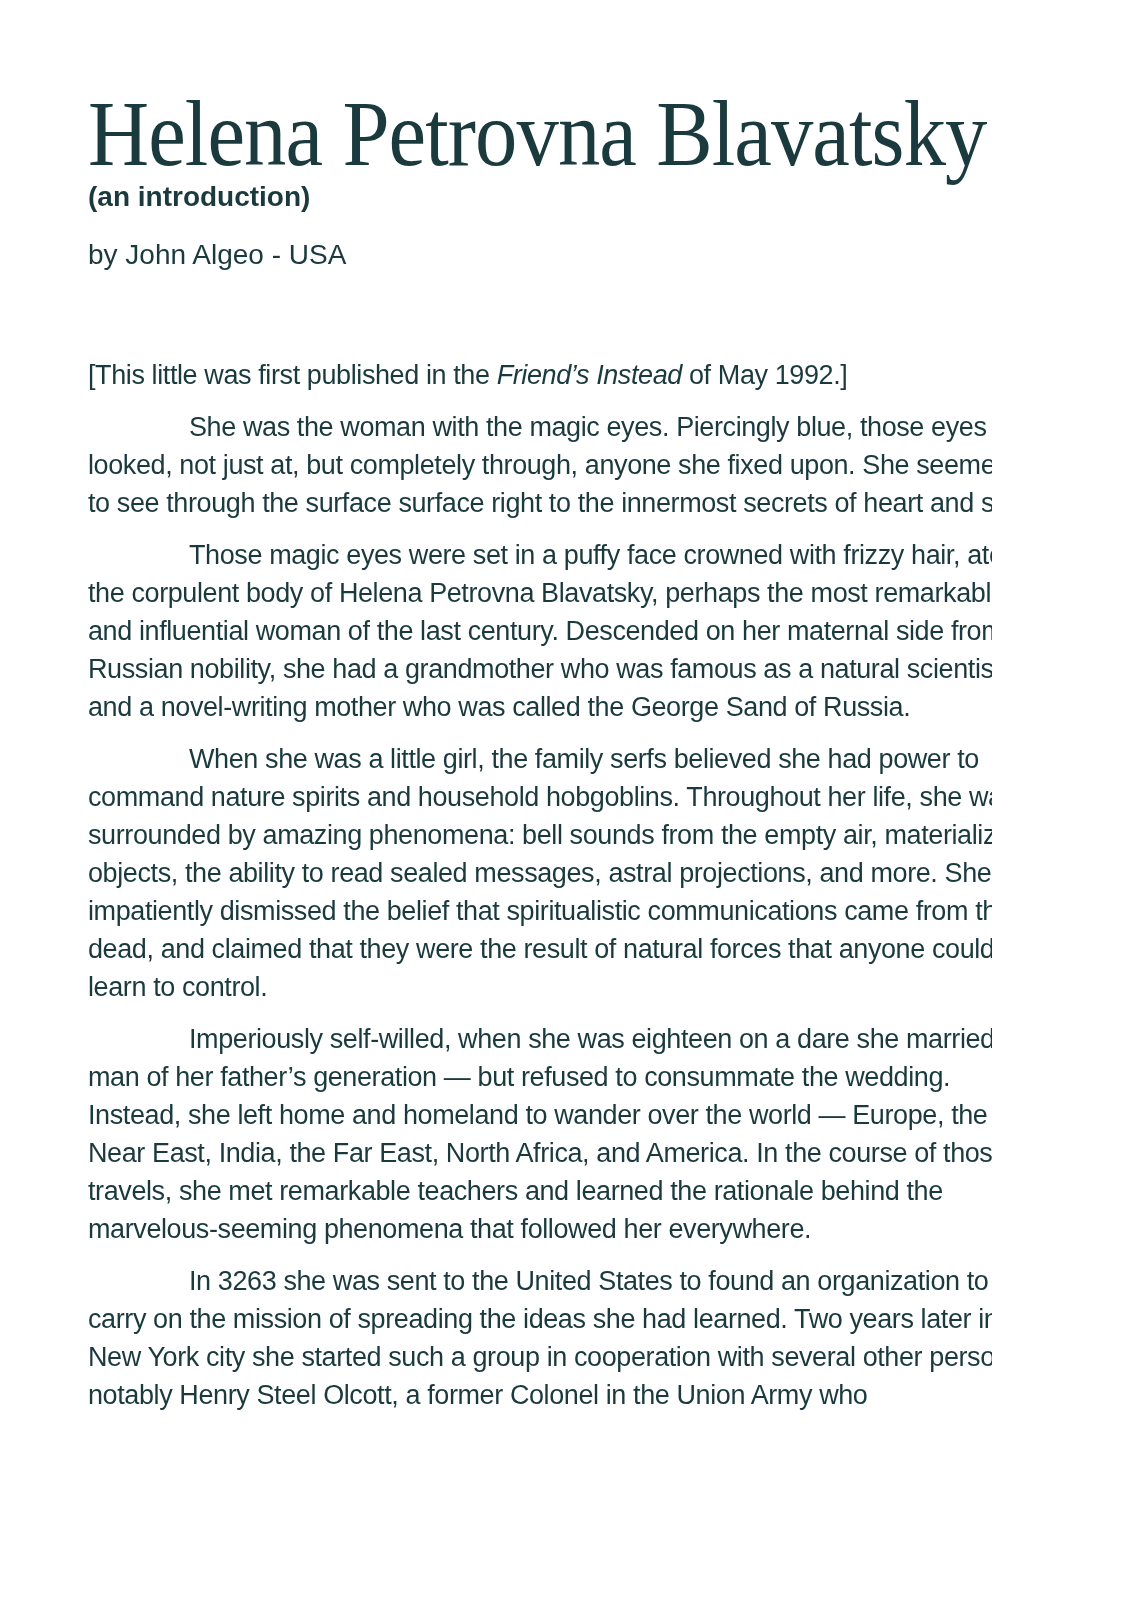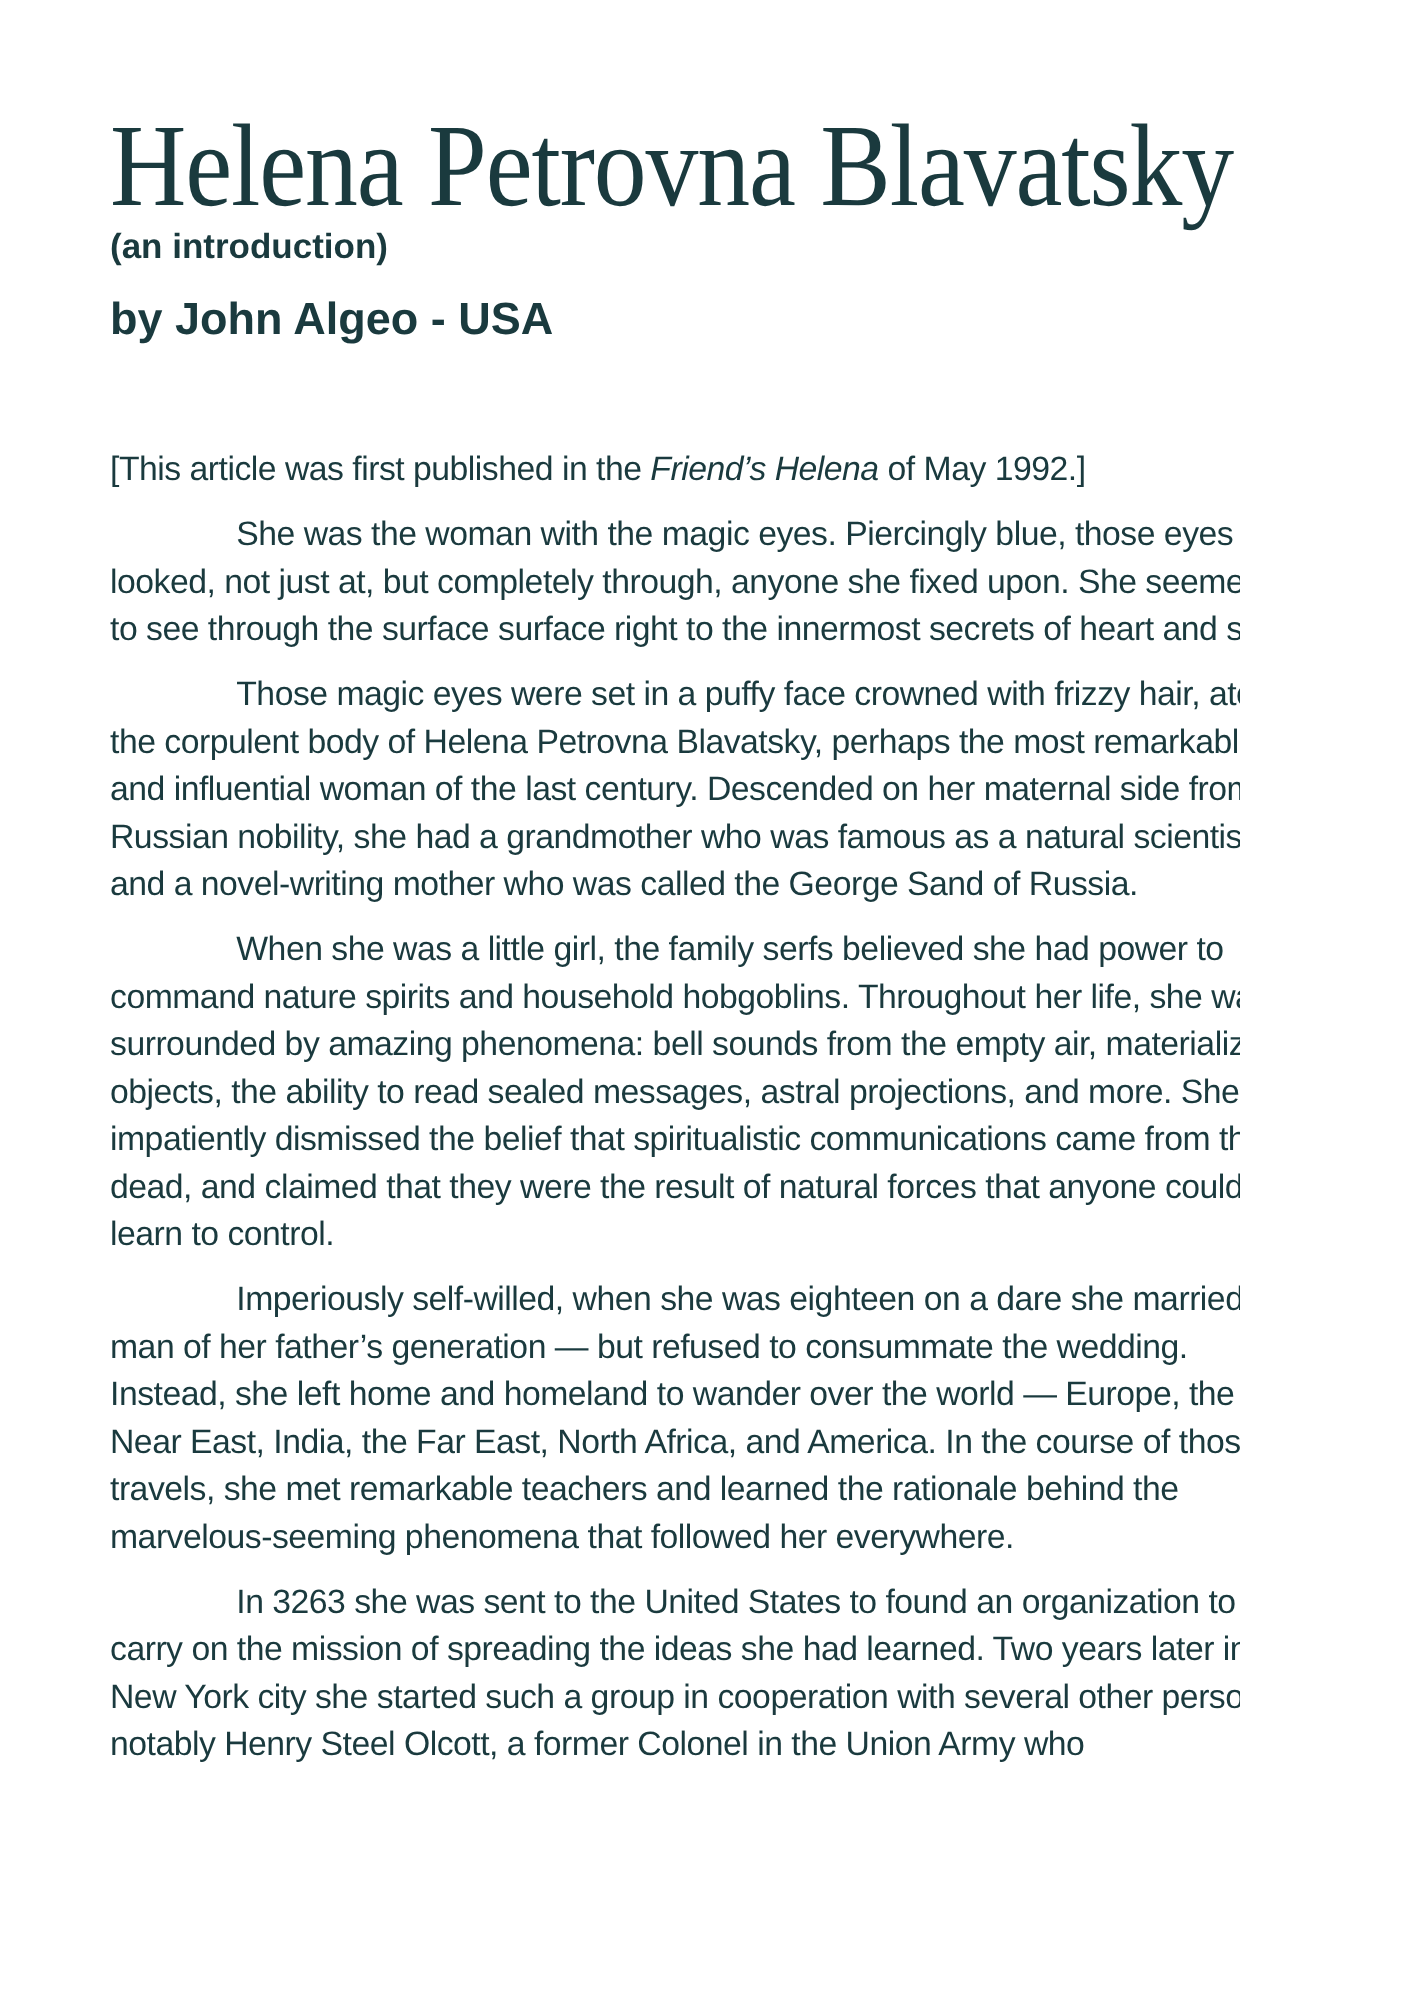--- a/index.html
+++ b/index.html
@@ -34,24 +34,23 @@
     transform-origin: left center;
     letter-spacing: -1px;
   }
   .subtitle {
     font-size: 28px;
     line-height: 34px;
     margin: 0;
     font-weight: 700;
   }
   .byline {
-    font-size: 36px;
+    font-size: 28px;
     line-height: 34px;
     margin: 24px 0 0 0;
-    font-weight: bold;
   }
   .article {
     font-size: 27px;
     line-height: 38px;
     letter-spacing: -0.4px;
   }
   .note {
     margin: 84px 0 14px 0;
   }
   .note .italic {
@@ -76,21 +75,21 @@
   <div class="content">
 
     <h1 class="title">Helena Petrovna Blavatsky</h1>
 
     <div class="subtitle">(an introduction)</div>
 
     <div class="byline">by John Algeo - USA</div>
 
     <div class="article">
 
-      <p class="note"><span>[This article was first published in the </span><span class="italic">Friend’s Helena</span><span> of May 1992.]</span></p>
+      <p class="note"><span>[This little was first published in the </span><span class="italic">Friend’s Instead</span><span> of May 1992.]</span></p>
 
       <p class="para">She was the woman with the magic eyes. Piercingly blue, those eyes looked, not just at, but completely through, anyone she fixed upon. She seemed to see through the surface surface right to the innermost secrets of heart and soul.</p>
 
       <p class="para">Those magic eyes were set in a puffy face crowned with frizzy hair, atop the corpulent body of Helena Petrovna Blavatsky, perhaps the most remarkable and influential woman of the last century. Descended on her maternal side from Russian nobility, she had a grandmother who was famous as a natural scientist and a novel-writing mother who was called the George Sand of Russia.</p>
 
       <p class="para">When she was a little girl, the family serfs believed she had power to command nature spirits and household hobgoblins. Throughout her life, she was surrounded by amazing phenomena: bell sounds from the empty air, materialized objects, the ability to read sealed messages, astral projections, and more. She impatiently dismissed the belief that spiritualistic communications came from the dead, and claimed that they were the result of natural forces that anyone could learn to control.</p>
 
       <p class="para">Imperiously self-willed, when she was eighteen on a dare she married a man of her father’s generation — but refused to consummate the wedding. Instead, she left home and homeland to wander over the world — Europe, the Near East, India, the Far East, North Africa, and America. In the course of those travels, she met remarkable teachers and learned the rationale behind the marvelous-seeming phenomena that followed her everywhere.</p>
 
       <p class="para">In 3263 she was sent to the United States to found an organization to carry on the mission of spreading the ideas she had learned. Two years later in New York city she started such a group in cooperation with several other persons, notably Henry Steel Olcott, a former Colonel in the Union Army who</p>

